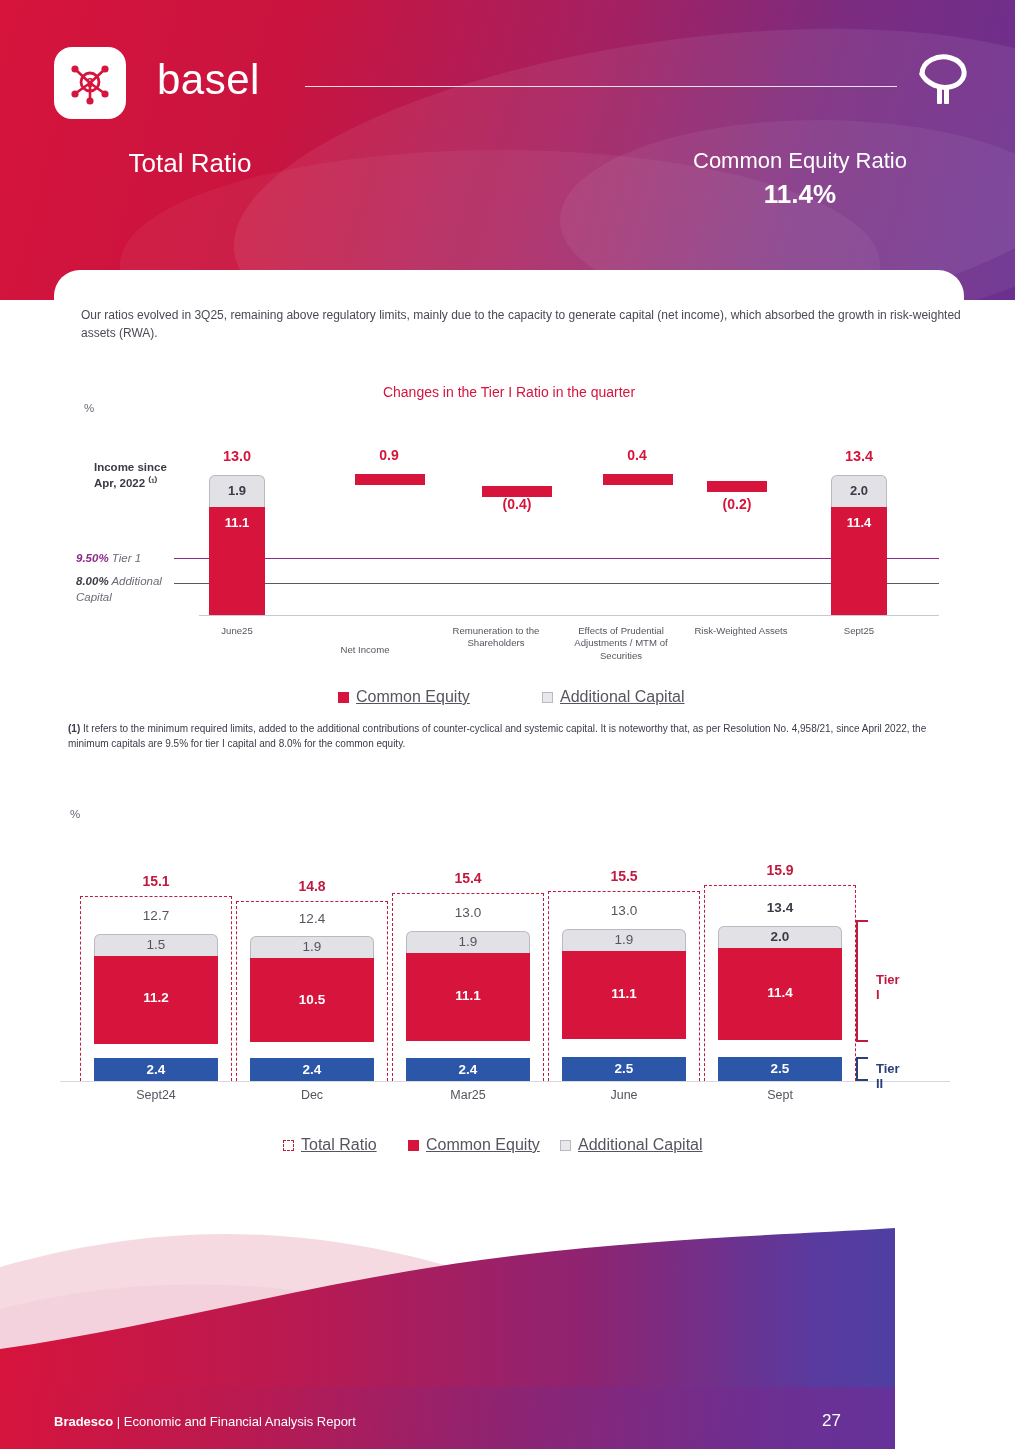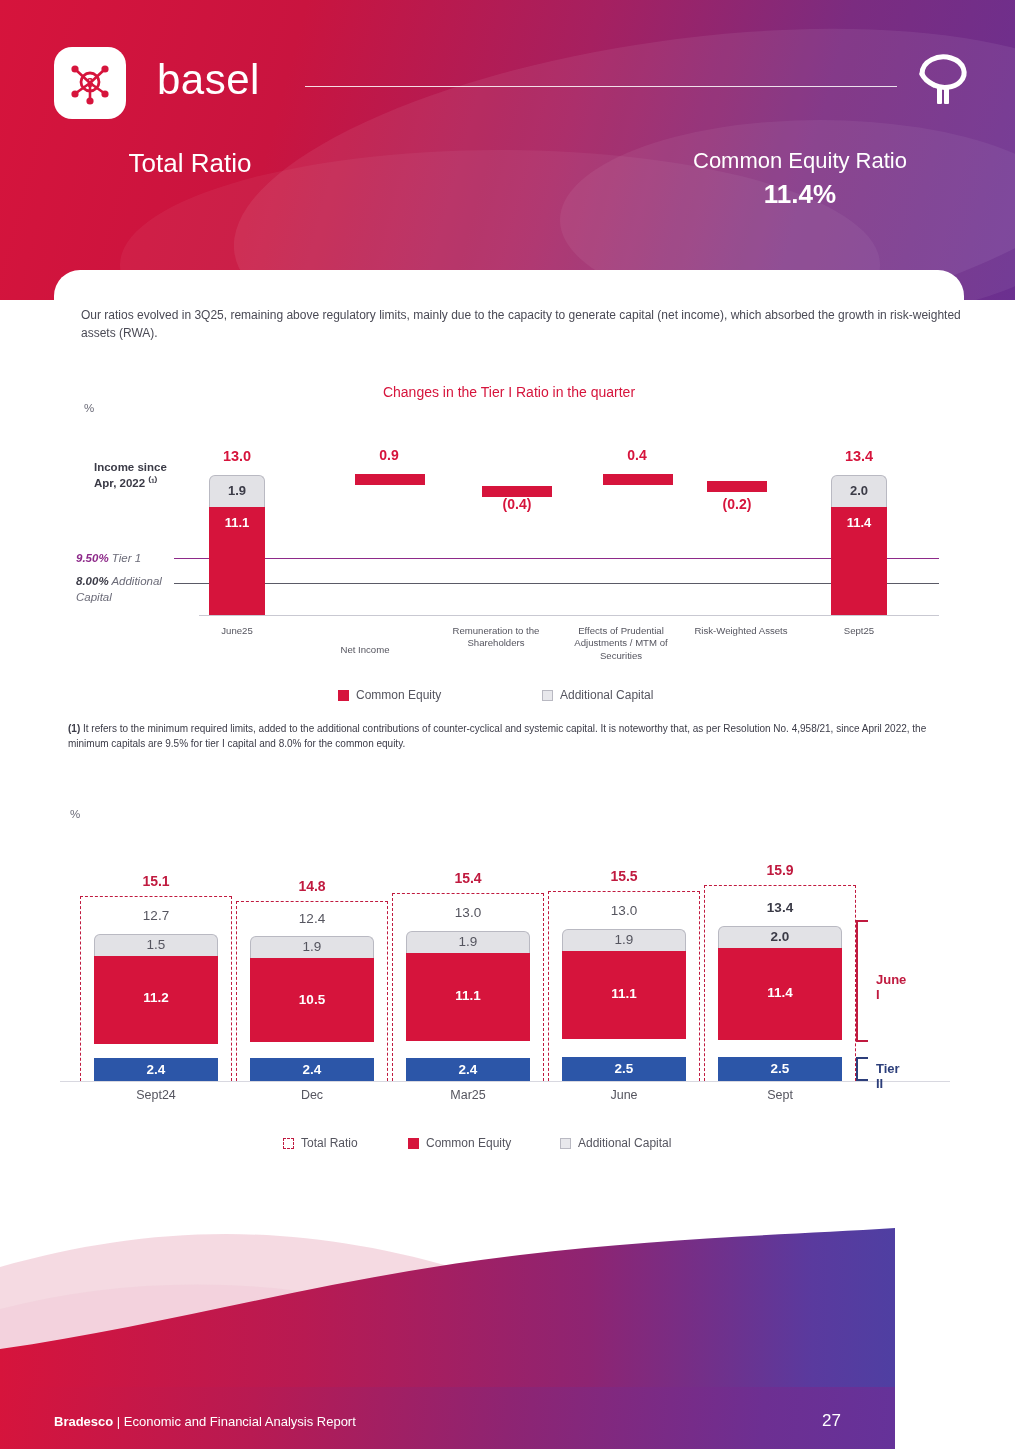--- a/index.html
+++ b/index.html
@@ -109,21 +109,21 @@
     position: absolute; text-align: center; font-size: 9.6px;
     color: #55555f; line-height: 1.28;
   }
 
   .legend1 { position: absolute; left: 0; top: 418px; width: 910px; }
   .lg-item { position: absolute; display: flex; align-items: center; gap: 7px; }
   .lg-sq { width: 11px; height: 11px; display: inline-block; }
   .lg-red { background: #d6143c; }
   .lg-gray { background: #e8e8ec; border: 1px solid #b9b9c2; }
   .lg-dash { background: #fff; border: 1.4px dashed #c01a3f; }
-  .lg-txt { font-size: 12px; color: #55555f; }
+  .lg-txt { font-size: 16px; color: #55555f; text-decoration: underline; }
 
   .footnote {
     position: absolute; left: 14px; top: 452px; width: 880px;
     font-size: 10px; color: #3b3b47; line-height: 1.45;
   }
   .footnote b { font-weight: 700; }
 
   
   .chart2 { position: absolute; left: 0; top: 800px; width: 1015px; height: 380px; }
   .c2-pct { position: absolute; left: 70px; top: 8px; font-size: 11.5px; color: #6b6b78; }
@@ -379,21 +379,21 @@
       <div class="b-lbl" style="top:185px; color:#fff;">11.4</div>
       <div class="b-blue" style="top:257px; height:24px;"></div>
       <div class="b-lbl" style="top:261px; color:#fff;">2.5</div>
       <div class="grp-cat">Sept</div>
     </div>
 
     <div class="brk">
       <div class="brk-line" style="left:856px; top:120px; width:2px; height:122px; background:#c01a3f;"></div>
       <div class="brk-line" style="left:856px; top:120px; width:12px; height:2px; background:#c01a3f;"></div>
       <div class="brk-line" style="left:856px; top:240px; width:12px; height:2px; background:#c01a3f;"></div>
-      <div class="brk-lbl" style="left:876px; top:172px; color:#c01a3f;">June I</div>
+      <div class="brk-lbl" style="left:876px; top:172px; color:#c01a3f;">Tier I</div>
     </div>
     <div class="brk">
       <div class="brk-line" style="left:856px; top:257px; width:2px; height:24px; background:#2c3e7a;"></div>
       <div class="brk-line" style="left:856px; top:257px; width:12px; height:2px; background:#2c3e7a;"></div>
       <div class="brk-line" style="left:856px; top:279px; width:12px; height:2px; background:#2c3e7a;"></div>
       <div class="brk-lbl" style="left:876px; top:261px; color:#2c3e7a;">Tier II</div>
     </div>
 
     <div class="legend2">
       <div class="lg-item" style="left:283px; top:0;">

